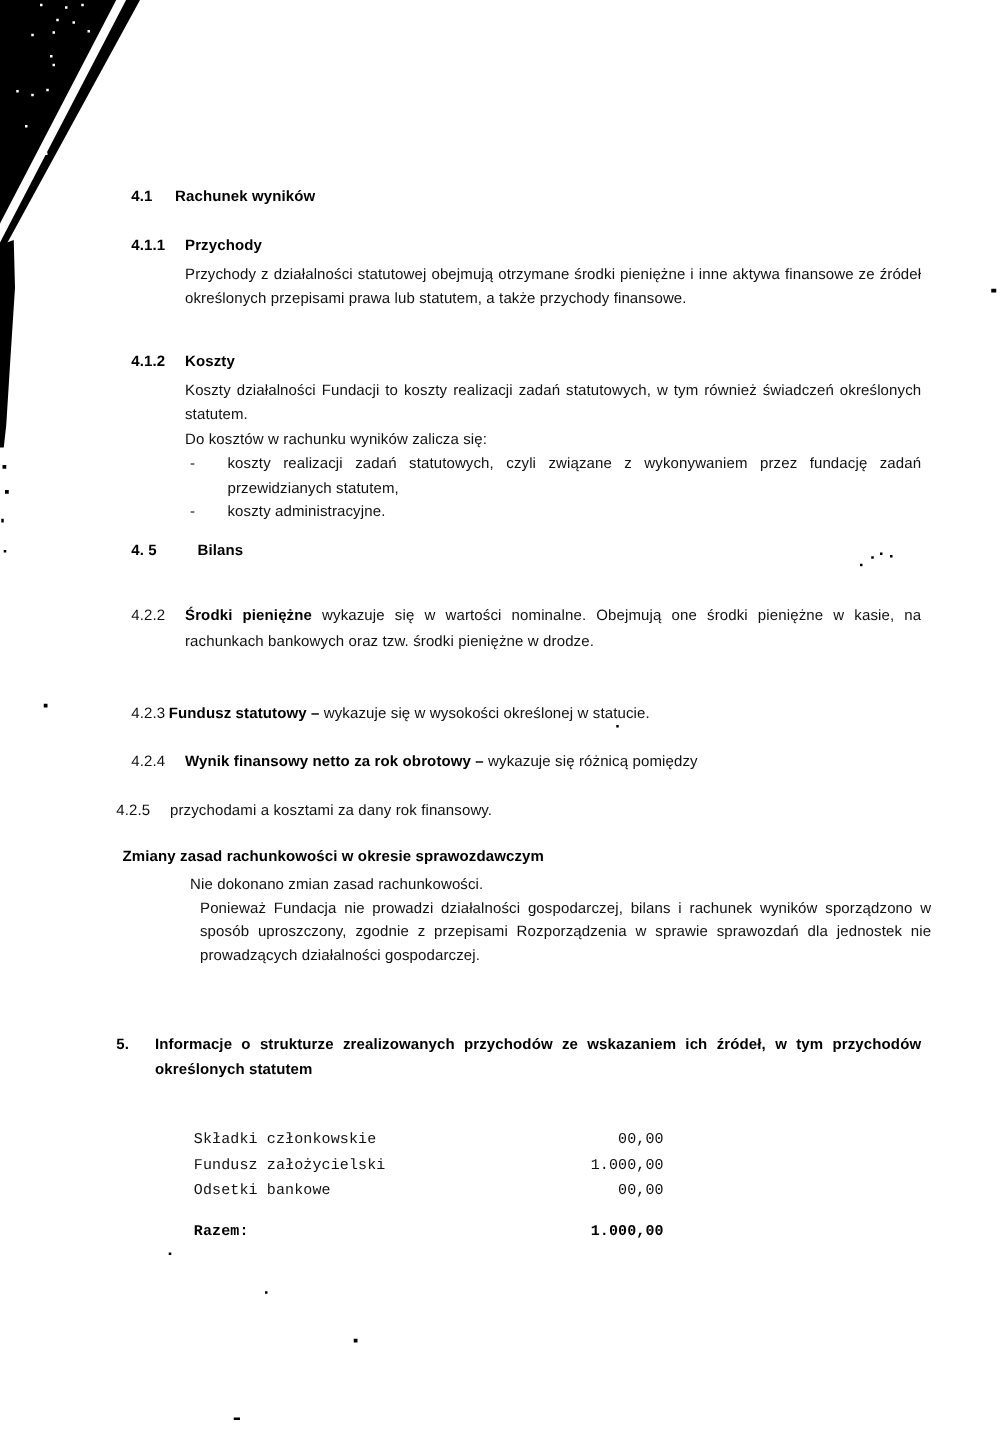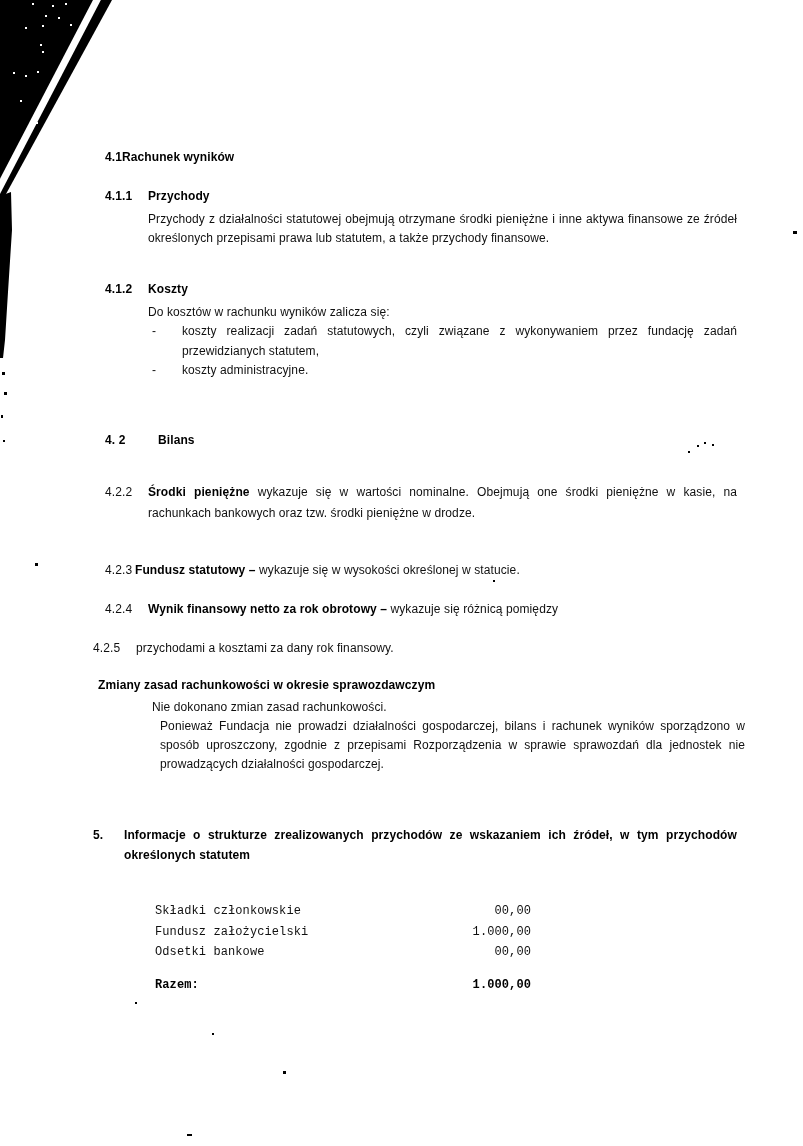--- a/index.html
+++ b/index.html
@@ -62,49 +62,50 @@
   <div class="speck" style="left:712px;top:444px;width:2px;height:2px;"></div>
   <div class="speck" style="left:493px;top:580px;width:2px;height:2px;"></div>
   <div class="speck" style="left:35px;top:563px;width:3px;height:3px;"></div>
   <div class="speck" style="left:135px;top:1002px;width:2px;height:2px;"></div>
   <div class="speck" style="left:212px;top:1033px;width:2px;height:2px;"></div>
   <div class="speck" style="left:283px;top:1071px;width:3px;height:3px;"></div>
   <div class="speck" style="left:187px;top:1134px;width:5px;height:2px;"></div>
 
   <div class="block" style="left:105px;top:148px;width:632px;">
     <span class="num b">4.1</span>
-    <div class="b" style="margin-left:17px;">Rachunek wyników</div>
+    <div class="b" style="margin-left:35px;">Rachunek wyników</div>
   </div>
 
   <div class="block" style="left:105px;top:187px;width:632px;">
     <span class="num b">4.1.1</span>
     <div style="margin-left:43px;">
       <div class="b sec-title">Przychody</div>
       <div class="just">Przychody z działalności statutowej obejmują otrzymane środki pieniężne i inne aktywa finansowe ze źródeł określonych przepisami prawa lub statutem, a także przychody finansowe.</div>
     </div>
   </div>
 
   <div class="block" style="left:105px;top:280px;width:632px;">
     <span class="num b">4.1.2</span>
     <div style="margin-left:43px;">
       <div class="b sec-title">Koszty</div>
+      <div class="just">Koszty działalności Fundacji to koszty realizacji zadań statutowych, w tym również świadczeń określonych statutem.</div>
       <div>Do kosztów w rachunku wyników zalicza się:</div>
       <div class="bullet">
         <span class="marker">-</span>
         <span class="btxt">koszty realizacji zadań statutowych, czyli związane z wykonywaniem przez fundację zadań przewidzianych statutem,</span>
       </div>
       <div class="bullet">
         <span class="marker">-</span>
         <span class="btxt">koszty administracyjne.</span>
       </div>
     </div>
   </div>
 
   <div class="block" style="left:105px;top:431px;width:632px;">
-    <span class="num b">4. 2</span>
+    <span class="num b">4. 5</span>
     <div class="b" style="margin-left:53px;">Bilans</div>
   </div>
 
   <div class="block" style="left:105px;top:482px;width:632px;line-height:20.5px;">
     <span class="num">4.2.2</span>
     <div class="just" style="margin-left:43px;">
       <span class="b">Środki pieniężne</span>
       <span>wykazuje się w wartości nominalne. Obejmują one środki pieniężne w kasie, na rachunkach bankowych oraz tzw. środki pieniężne w drodze.</span>
     </div>
   </div>

